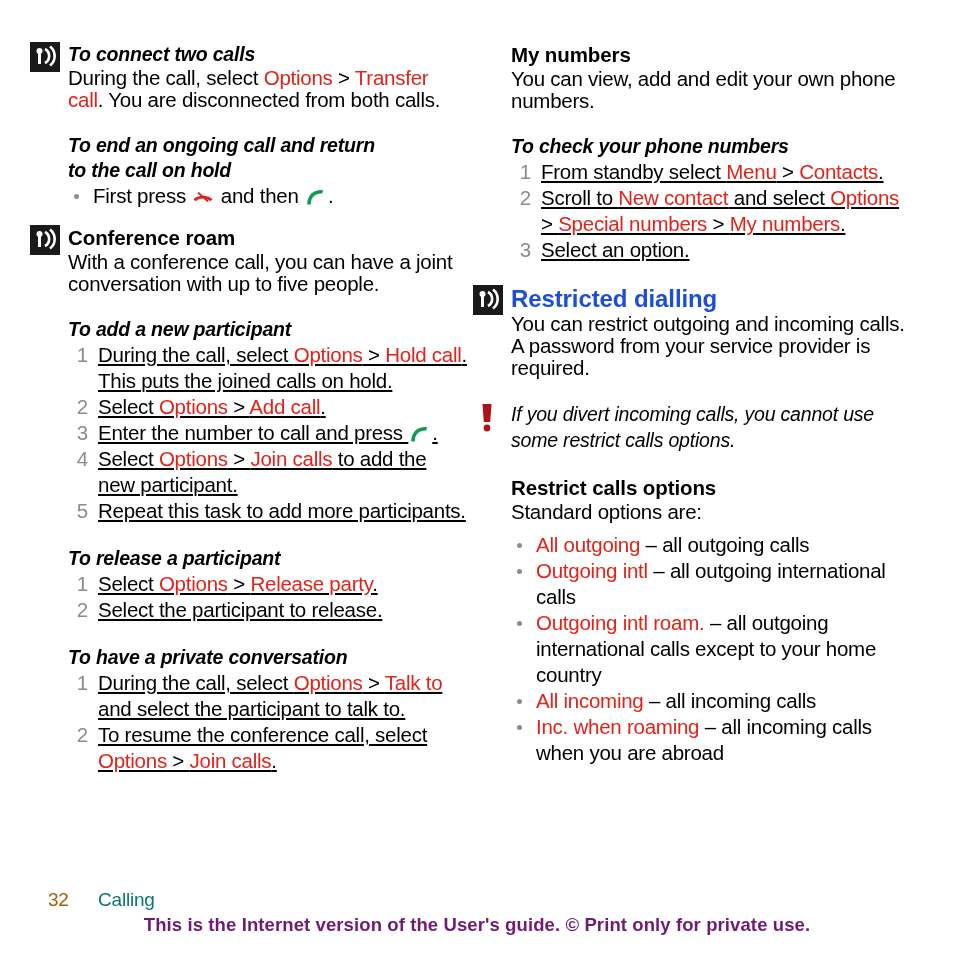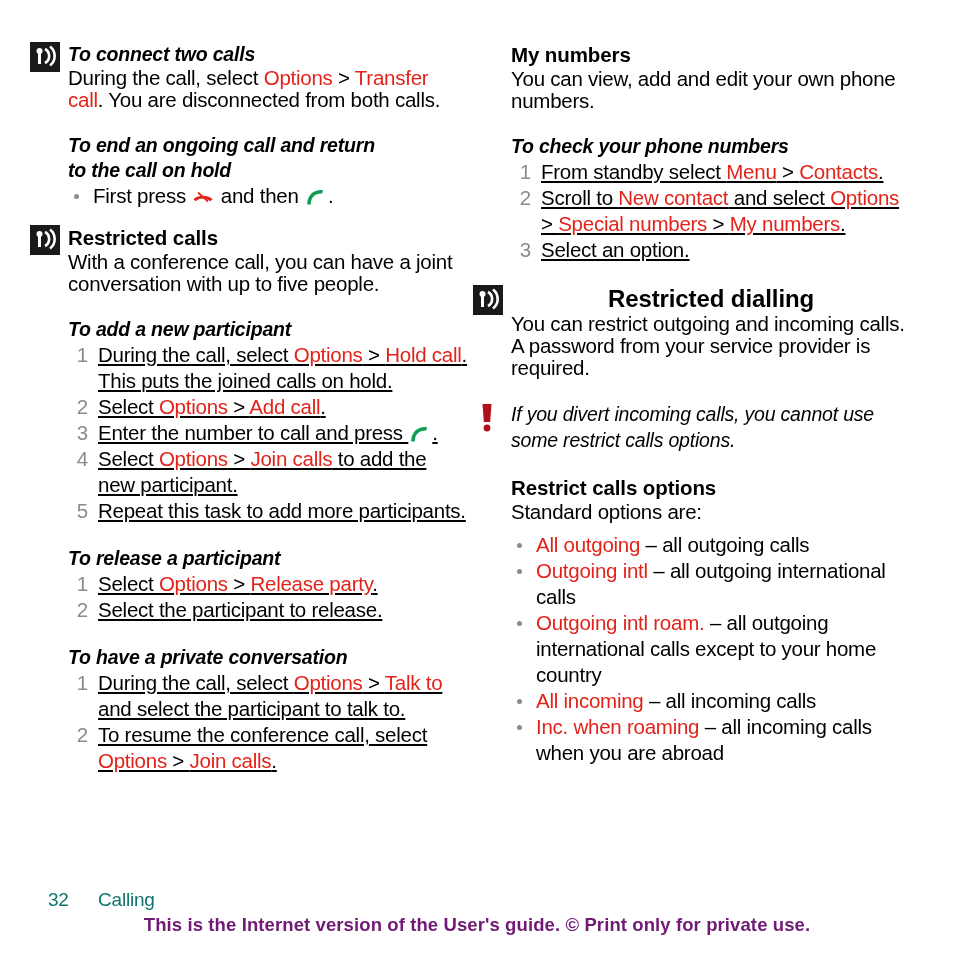--- a/index.html
+++ b/index.html
@@ -44,21 +44,21 @@
   }
   .icon-badge svg { display:block; }
 
   .h-section {
     font-size: 20.5px;
     font-weight: bold;
     line-height: 26px;
     margin: 0;
     letter-spacing: -0.1px;
   }
-  .h-section.red { color: #000000; font-size: 24px; line-height: 28px; text-align: center; }
+  .h-section.red { color: #1d4ed8; font-size: 24px; line-height: 28px; }
 
   .h-task {
     font-size: 19.5px;
     font-weight: bold;
     font-style: italic;
     line-height: 25px;
     margin: 0;
     letter-spacing: -0.2px;
   }
 
@@ -160,21 +160,21 @@
     left: 48px;
     top: 888px;
     width: 880px;
   }
   .footer-line {
     font-size: 19px;
     line-height: 24px;
     letter-spacing: -0.2px;
   }
   .pg-num {
-    color: #0f766e;
+    color: #a16207;
     display: inline-block;
     width: 50px;
   }
   .pg-chapter { color: #0f766e; }
 
   .watermark {
     position: absolute;
     left: 0;
     top: 914px;
     width: 954px;
@@ -226,21 +226,21 @@
     <div class="block">
       <span class="icon-badge">
         <svg width="30" height="30" viewBox="0 0 30 30">
           <rect x="0" y="0" width="30" height="30" fill="#1a1a1a"></rect>
           <circle cx="9.5" cy="9" r="3" fill="#ffffff"></circle>
           <rect x="8" y="11" width="3" height="11" fill="#ffffff"></rect>
           <path d="M15 7 A8 8 0 0 1 15 21" stroke="#ffffff" stroke-width="2.6" fill="none"></path>
           <path d="M20 4.5 A12 12 0 0 1 20 23.5" stroke="#ffffff" stroke-width="2.6" fill="none"></path>
         </svg>
       </span>
-      <div class="h-section">Restricted calls</div>
+      <div class="h-section">Conference roam</div>
       <p class="body">With a conference call, you can have a joint conversation with up to five people.</p>
     </div>
 
     <div class="sp-lg"></div>
 
     <div class="block">
       <div class="h-task">To add a new participant</div>
       <ol class="steps">
           <li><span>During the call, select </span><span class="red">Options</span><span> &gt; </span><span class="red">Hold call</span><span>. This puts the joined calls on hold.</span></li>
           <li><span>Select </span><span class="red">Options</span><span> &gt; </span><span class="red">Add call</span><span>.</span></li>

